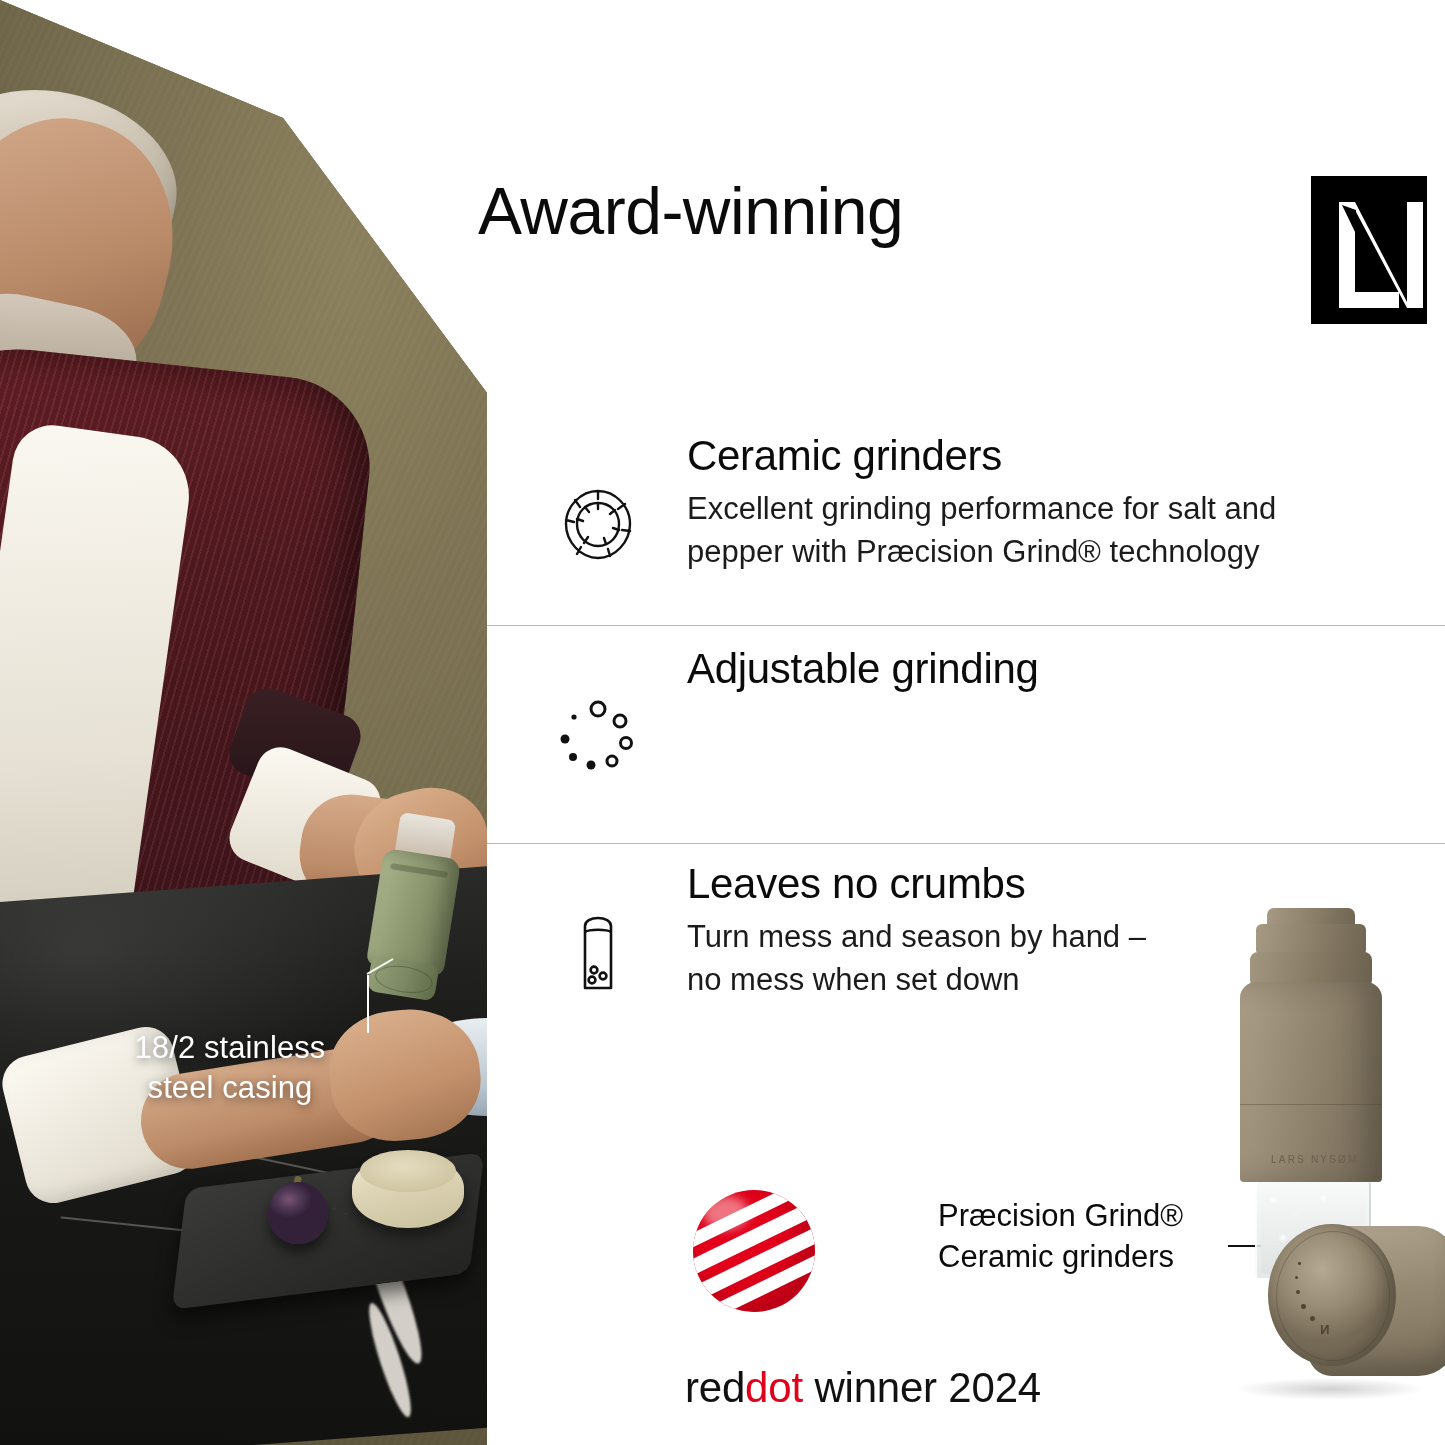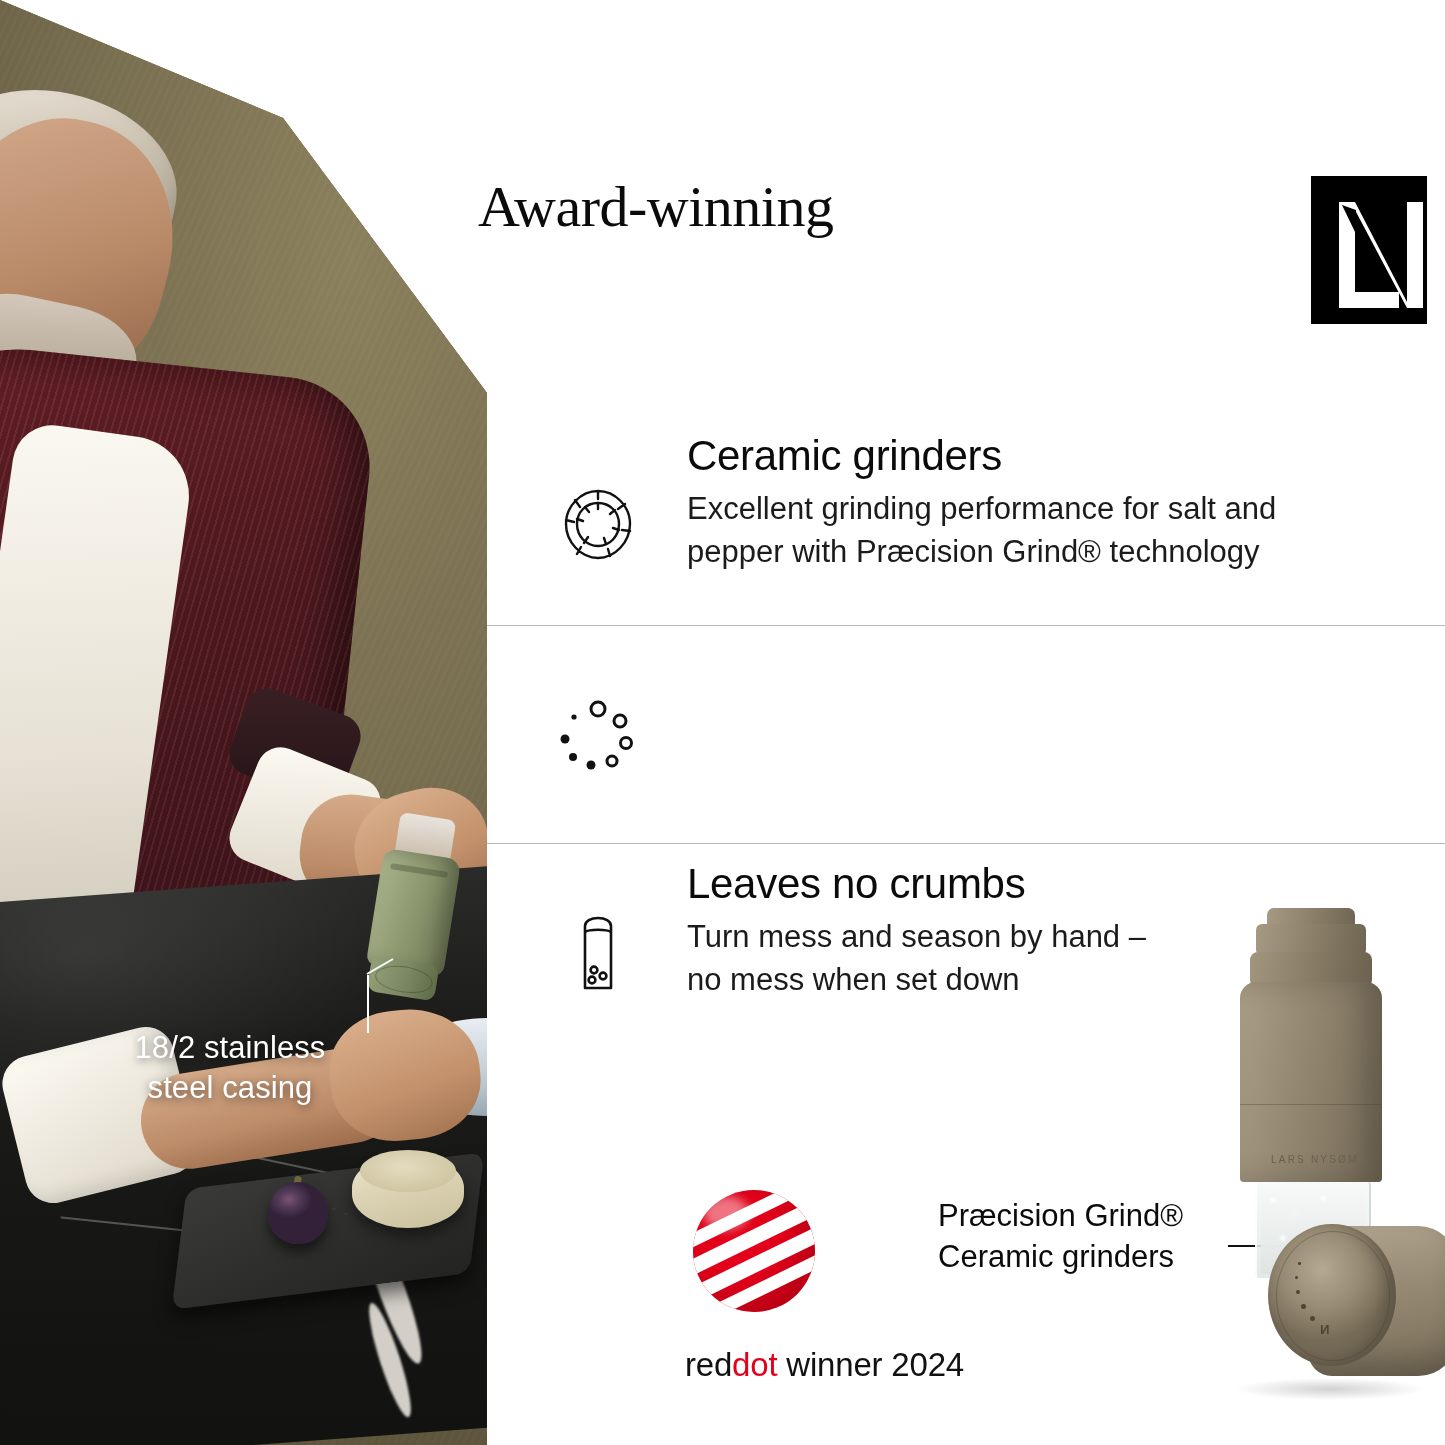--- a/index.html
+++ b/index.html
@@ -109,22 +109,22 @@
     background:rgba(60,70,45,.35);}
 
   
   .photo-callout{position:absolute;left:30px;top:1028px;width:400px;text-align:center;
     color:#ffffff;font-size:31px;line-height:1.30;letter-spacing:.1px;
     text-shadow:0 2px 10px rgba(0,0,0,.55);}
   .photo-leader{position:absolute;left:367px;top:975px;width:2px;height:58px;background:#fff;}
   .photo-leader-h{position:absolute;left:367px;top:973px;width:30px;height:2px;background:#fff;transform:rotate(-30deg);transform-origin:left center;}
 
   
-  .headline{position:absolute;left:478px;top:175px;font-size:58px;line-height:1.12;
-    color:#0b0b0b;font-weight:400;letter-spacing:-.5px;font-family:Liberation Serif, serif;}
+  .headline{position:absolute;left:478px;top:175px;font-size:66px;line-height:1.12;
+    color:#0b0b0b;font-weight:400;letter-spacing:-.5px;}
 
   .logo{position:absolute;left:1311px;top:176px;width:116px;height:148px;background:#000;}
   .logo svg{display:block;}
 
   .feature{position:absolute;left:487px;width:958px;}
   .f1{top:432px;}
   .f2{top:645px;}
   .f3{top:860px;}
   .f-icon{position:absolute;left:68px;top:50px;width:86px;height:86px;}
   .f-text{margin-left:200px;padding-right:30px;}
@@ -140,21 +140,21 @@
   .sphere{position:relative;width:122px;height:122px;margin-left:8px;border-radius:50%;overflow:hidden;
     background:#e2001a;
     box-shadow:inset -14px -14px 26px rgba(0,0,0,.18);}
   .sphere .stripe{position:absolute;left:-30%;width:160%;height:13px;background:#ffffff;}
   .sphere .s1{top:14px;transform:rotate(-26deg);}
   .sphere .s2{top:40px;transform:rotate(-26deg);height:15px;}
   .sphere .s3{top:68px;transform:rotate(-26deg);height:15px;}
   .sphere .s4{top:96px;transform:rotate(-26deg);height:13px;}
   .sphere .gloss{position:absolute;left:10px;top:6px;width:46px;height:34px;border-radius:50%;
     background:rgba(255,255,255,.45);filter:blur(5px);}
-  .award-text{margin-top:34px;font-size:33px;color:#111;letter-spacing:-.2px;}
+  .award-text{margin-top:52px;font-size:42px;color:#111;letter-spacing:-.2px;}
   .award-text .dot{color:#e2001a;}
 
   
   .prod-callout{position:absolute;left:938px;top:1196px;width:290px;
     font-size:31px;line-height:1.32;color:#0b0b0b;}
   .prod-leader{position:absolute;left:1228px;top:1245px;width:68px;height:2px;background:#111;}
   .prod-leader-d{position:absolute;left:1292px;top:1246px;width:74px;height:2px;background:#111;
     transform:rotate(27deg);transform-origin:left center;}
   .prod-leader-dot{position:absolute;left:1357px;top:1276px;width:9px;height:9px;border-radius:50%;background:#111;}
 
@@ -306,20 +306,21 @@
         </g>
         <g fill="#111">
           <circle cx="36" cy="70" r="4.5"></circle>
           <circle cx="18" cy="62" r="4"></circle>
           <circle cx="10" cy="44" r="4.5"></circle>
           <circle cx="19" cy="22" r="2.6"></circle>
         </g>
       </svg>
     </div>
     <div class="f-text">
+      <h2 class="f-title">Adjustable grinding</h2>
     </div>
   </div>
 
   <div class="divider d2"></div>
 
   <div class="feature f3">
     <div class="f-icon">
       <svg viewBox="0 0 86 86" width="86" height="86">
         <g fill="none" stroke="#111" stroke-width="2.6" stroke-linejoin="round">
           <path d="M30 16 C30 11 36 8 43 8 C50 8 56 11 56 16 L56 78 L30 78 Z"></path>

